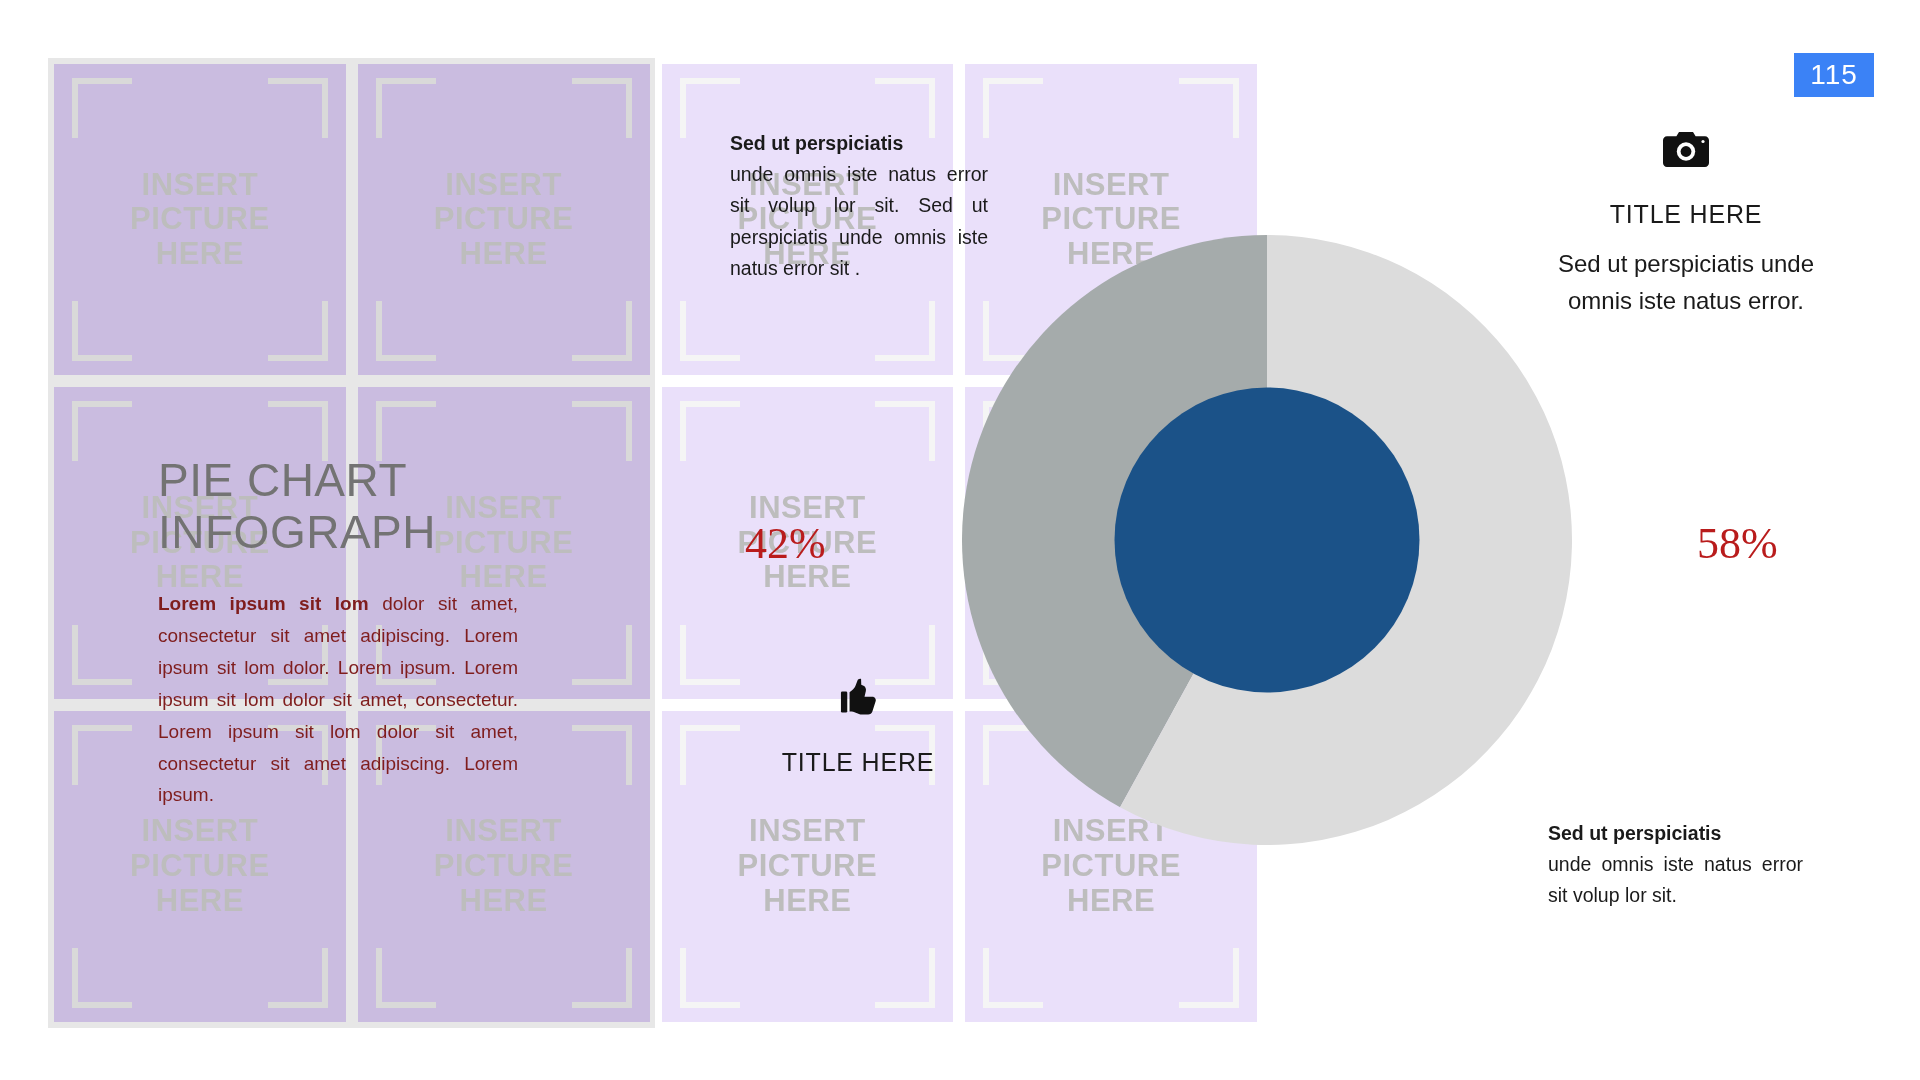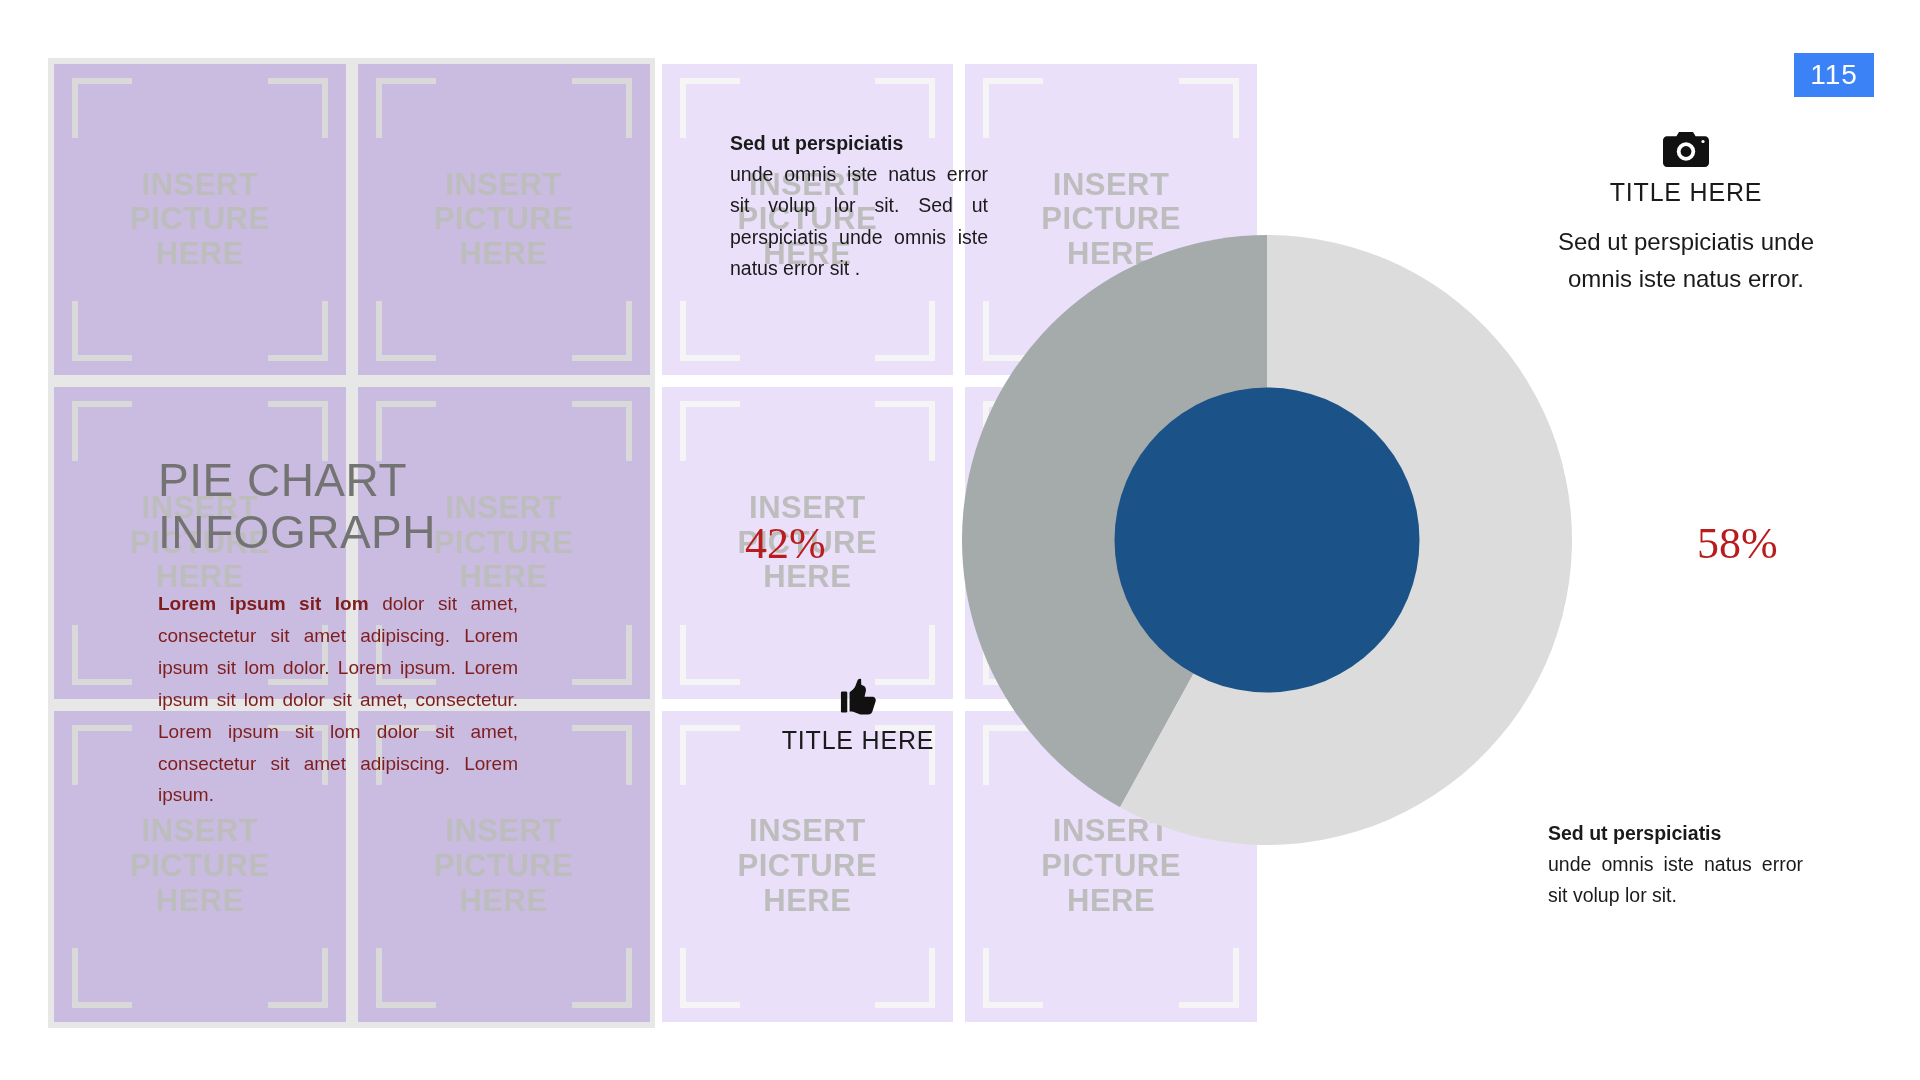--- a/index.html
+++ b/index.html
@@ -103,21 +103,21 @@
   }
   .block-top-left .lead{font-weight:bold;display:block;}
 
   
   .block-bottom-left{
     position:absolute;left:718px;top:670px;width:280px;
     z-index:6;text-align:center;
   }
   .icon-box{height:56px;display:flex;align-items:center;justify-content:center;}
   .block-title{
-    font-size:25px;letter-spacing:0.8px;margin-bottom:16px;
+    font-size:25px;letter-spacing:0.8px;margin-top:22px;margin-bottom:16px;
   }
   .block-body{font-size:24px;line-height:1.55;}
 
   
   .block-top-right{
     position:absolute;left:1545px;top:122px;width:282px;
     z-index:6;text-align:center;
   }
 
   

